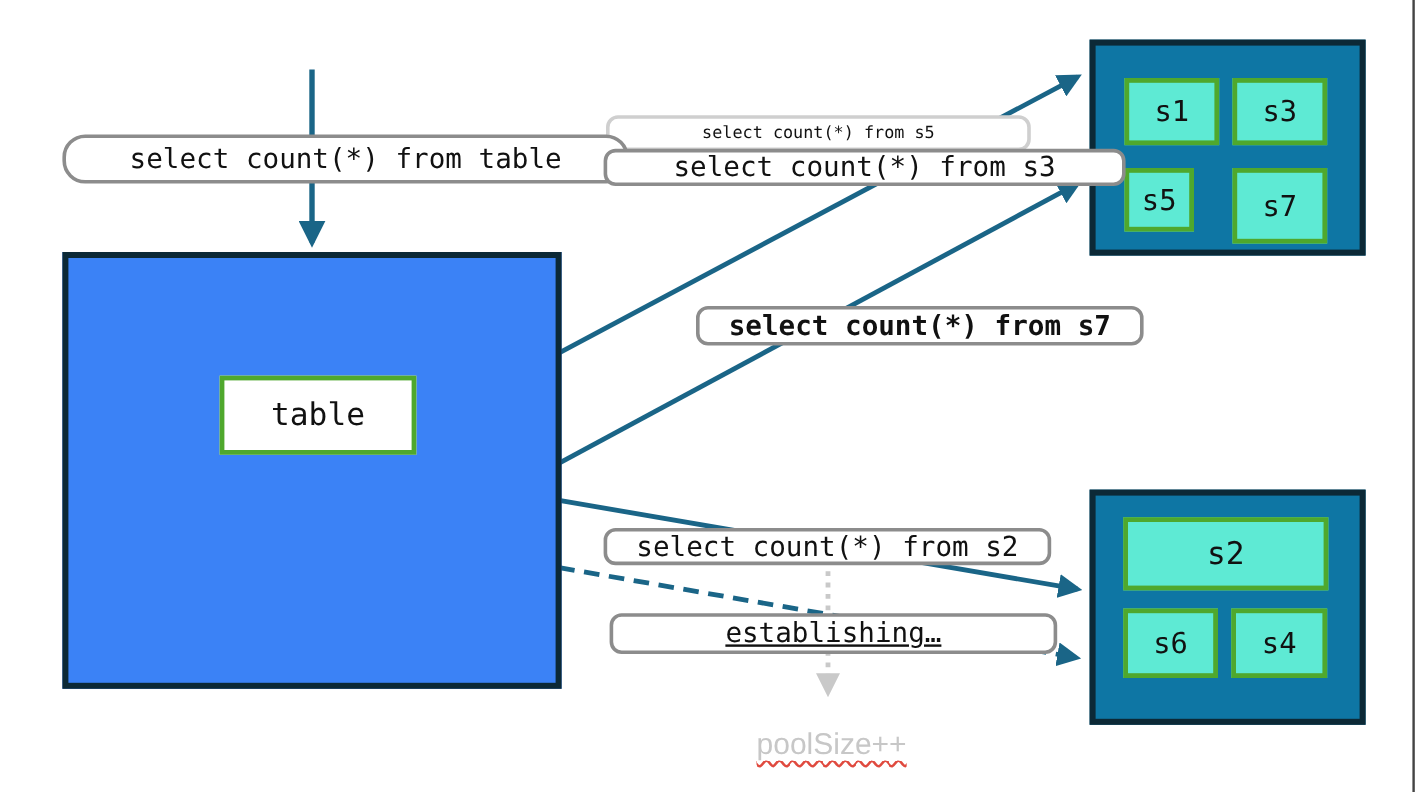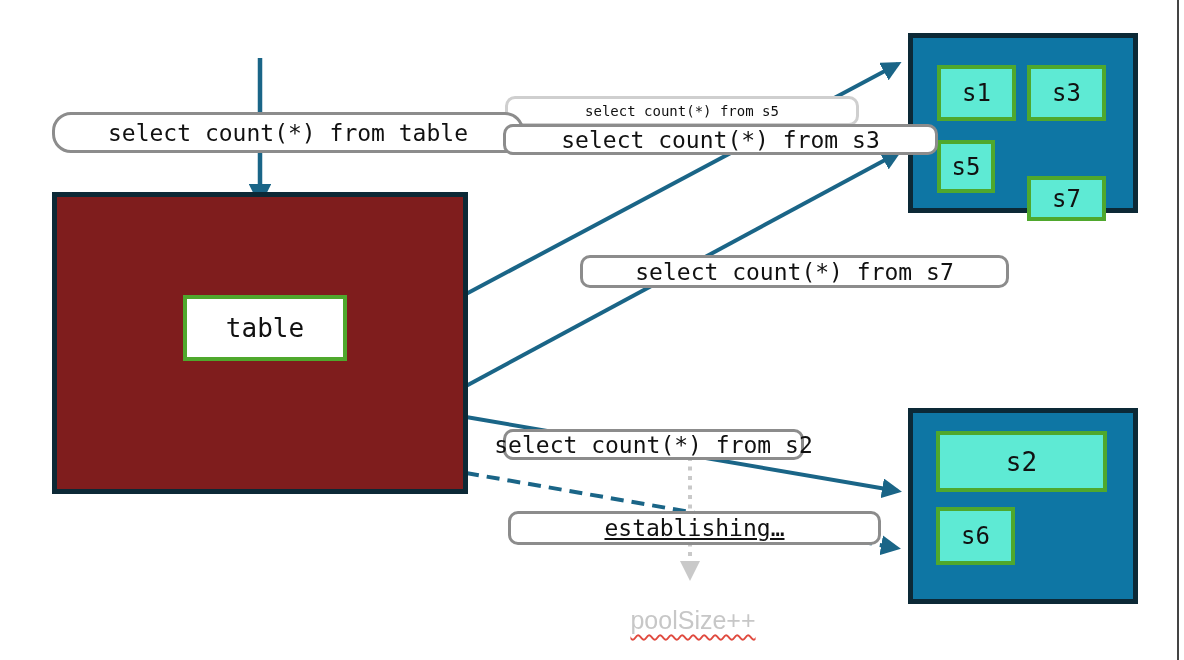--- a/index.html
+++ b/index.html
@@ -7,22 +7,22 @@
   .canvas { position: relative; width: 1184px; height: 660px; background: #ffffff;
             font-family: "DejaVu Sans Mono", "Liberation Mono", monospace; }
 
   svg.arrows { position: absolute; left: 0; top: 0; z-index: 1; }
 
   .shard-box { position: absolute; background: #0E76A4; border: 5px solid #0C2936; z-index: 2; }
   .cell { position: absolute; background: #5eead4; border: 4px solid #4FA82D;
           display: flex; align-items: center; justify-content: center;
           font-size: 24px; color: #111; z-index: 3; }
 
-  .table-box { position: absolute; left: 52px; top: 192px; width: 416px; height: 302px;
-               background: #7f1d1d; border: 5px solid #0C2936; z-index: 2; }
+  .table-box { position: absolute; left: 52px; top: 210px; width: 416px; height: 364px;
+               background: #3b82f6; border: 5px solid #0C2936; z-index: 2; }
   .table-label { position: absolute; left: 126px; top: 98px; width: 164px; height: 66px;
                  background: #fff; border: 4px solid #4FA82D; display: flex;
                  align-items: center; justify-content: center; font-size: 26px; color: #111; }
 
   .qlabel { position: absolute; background: #ffffff; border: 3px solid #8C8C8C;
             border-radius: 10px; display: flex; align-items: center; justify-content: center;
             font-size: 23px; color: #111; z-index: 6; white-space: nowrap; }
   .qlabel.faded { border-color: #CFCFCF; font-size: 14px; z-index: 5; }
 
   .pool-size { position: absolute; left: 603px; top: 590px; width: 180px; text-align: center;
@@ -65,51 +65,54 @@
   <div class="shard-box" style="left:908px; top:33px; width:230px; height:180px;">
     <div class="cell" style="left:24px;  top:27px;  width:79px; height:56px;">
       <span>s1</span>
     </div>
     <div class="cell" style="left:114px; top:27px;  width:79px; height:56px;">
       <span>s3</span>
     </div>
     <div class="cell" style="left:24px;  top:102px; width:58px; height:53px;">
       <span>s5</span>
     </div>
-    <div class="cell" style="left:114px; top:102px; width:79px; height:45px;margin-top:36px;">
+    <div class="cell" style="left:114px; top:102px; width:79px; height:63px;">
       <span>s7</span>
     </div>
   </div>
 
   <div class="shard-box" style="left:908px; top:408px; width:230px; height:196px;">
     <div class="cell" style="left:23px;  top:18px; width:171px; height:61px; font-size:26px;">
       <span>s2</span>
     </div>
     <div class="cell" style="left:23px;  top:94px; width:79px; height:58px;">
       <span>s6</span>
+    </div>
+    <div class="cell" style="left:113px; top:94px; width:80px; height:58px;">
+      <span>s4</span>
     </div>
   </div>
 
   <div class="qlabel" style="left:52px; top:112px; width:472px; height:41px;border-radius:19px;">
     <span>select count(*) from table</span>
   </div>
 
   <div class="qlabel faded" style="left:505px; top:96px; width:354px; height:30px;">
     <span>select count(*) from s5</span>
   </div>
 
   <div class="qlabel" style="left:503px; top:124px; width:435px; height:31px;">
     <span>select count(*) from s3</span>
   </div>
 
-  <div class="qlabel" style="left:580px; top:255px; width:429px; height:33px;">
+  <div class="qlabel" style="left:580px; top:255px; width:373px; height:33px;font-weight:bold;">
     <span>select count(*) from s7</span>
   </div>
 
-  <div class="qlabel" style="left:503px; top:429px; width:301px; height:31px;">
+  <div class="qlabel" style="left:503px; top:440px; width:373px; height:31px;">
     <span>select count(*) from s2</span>
   </div>
 
   <div class="qlabel" style="left:508px; top:511px; width:373px; height:34px;text-decoration:underline;">
     <span>establishing…</span>
   </div>
 
   <div class="pool-size">
     <span>poolSize++</span>
   </div>

